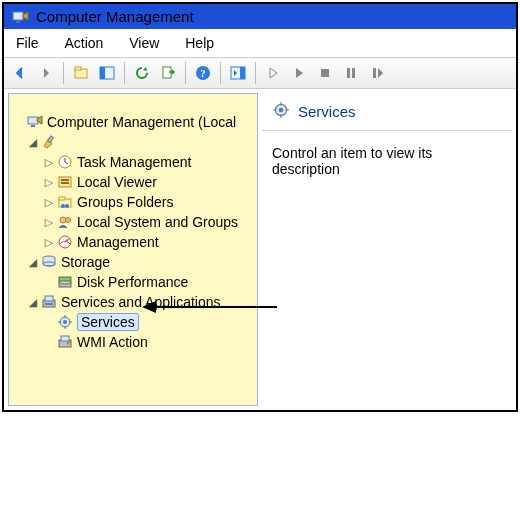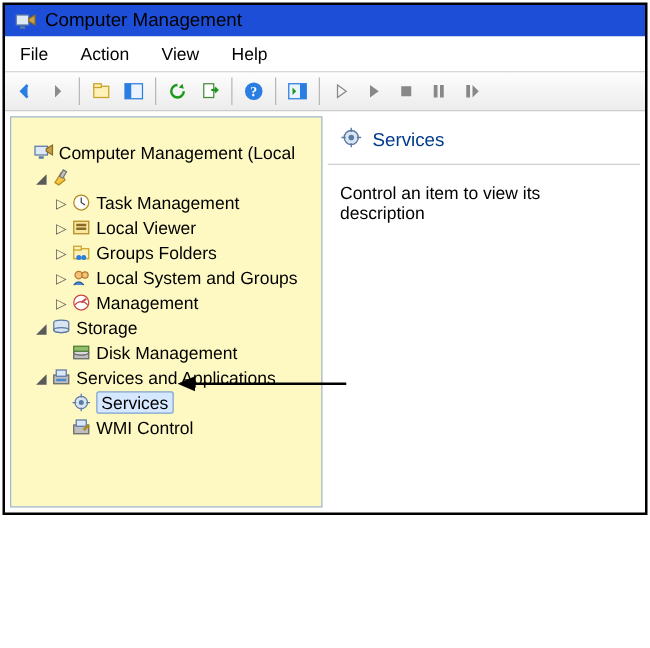--- a/index.html
+++ b/index.html
@@ -365,21 +365,21 @@
                 <li>
                     <div class="node lvl3">
                   <span class="twisty"></span>
                   <span class="icon">
                         <svg width="16" height="16" viewBox="0 0 16 16">
                           <rect x="2" y="8" width="12" height="5" fill="#bfbfbf" stroke="#666"></rect>
                           <ellipse cx="8" cy="8" rx="6" ry="2" fill="#d9d9d9" stroke="#666"></ellipse>
                           <rect x="2" y="3" width="12" height="4" fill="#8fbf6a" stroke="#4d7a33"></rect>
                         </svg>
                       </span>
-                  <span class="label">Disk Management</span>
+                  <span class="label">Disk Performance</span>
                 </div>
                   </li>
               </ul>
             </li>
 
             <li>
               <div class="node lvl2">
                 <span class="twisty">◢</span>
                 <span class="icon">
                     <svg width="16" height="16" viewBox="0 0 16 16">
@@ -412,21 +412,21 @@
                 <li>
                     <div class="node lvl3">
                   <span class="twisty"></span>
                   <span class="icon">
                         <svg width="16" height="16" viewBox="0 0 16 16">
                           <rect x="2" y="6" width="12" height="7" fill="#bfbfbf" stroke="#666"></rect>
                           <rect x="4" y="2" width="8" height="5" fill="#dce8f7" stroke="#5b7aa5"></rect>
                           <path d="M10 10 l4 -4" stroke="#b48a1e" stroke-width="2"></path>
                         </svg>
                       </span>
-                  <span class="label">WMI Control</span>
+                  <span class="label">WMI Action</span>
                 </div>
                   </li>
               </ul>
             </li>
 
           </ul>
         </li>
       </ul>
     </div>
 

